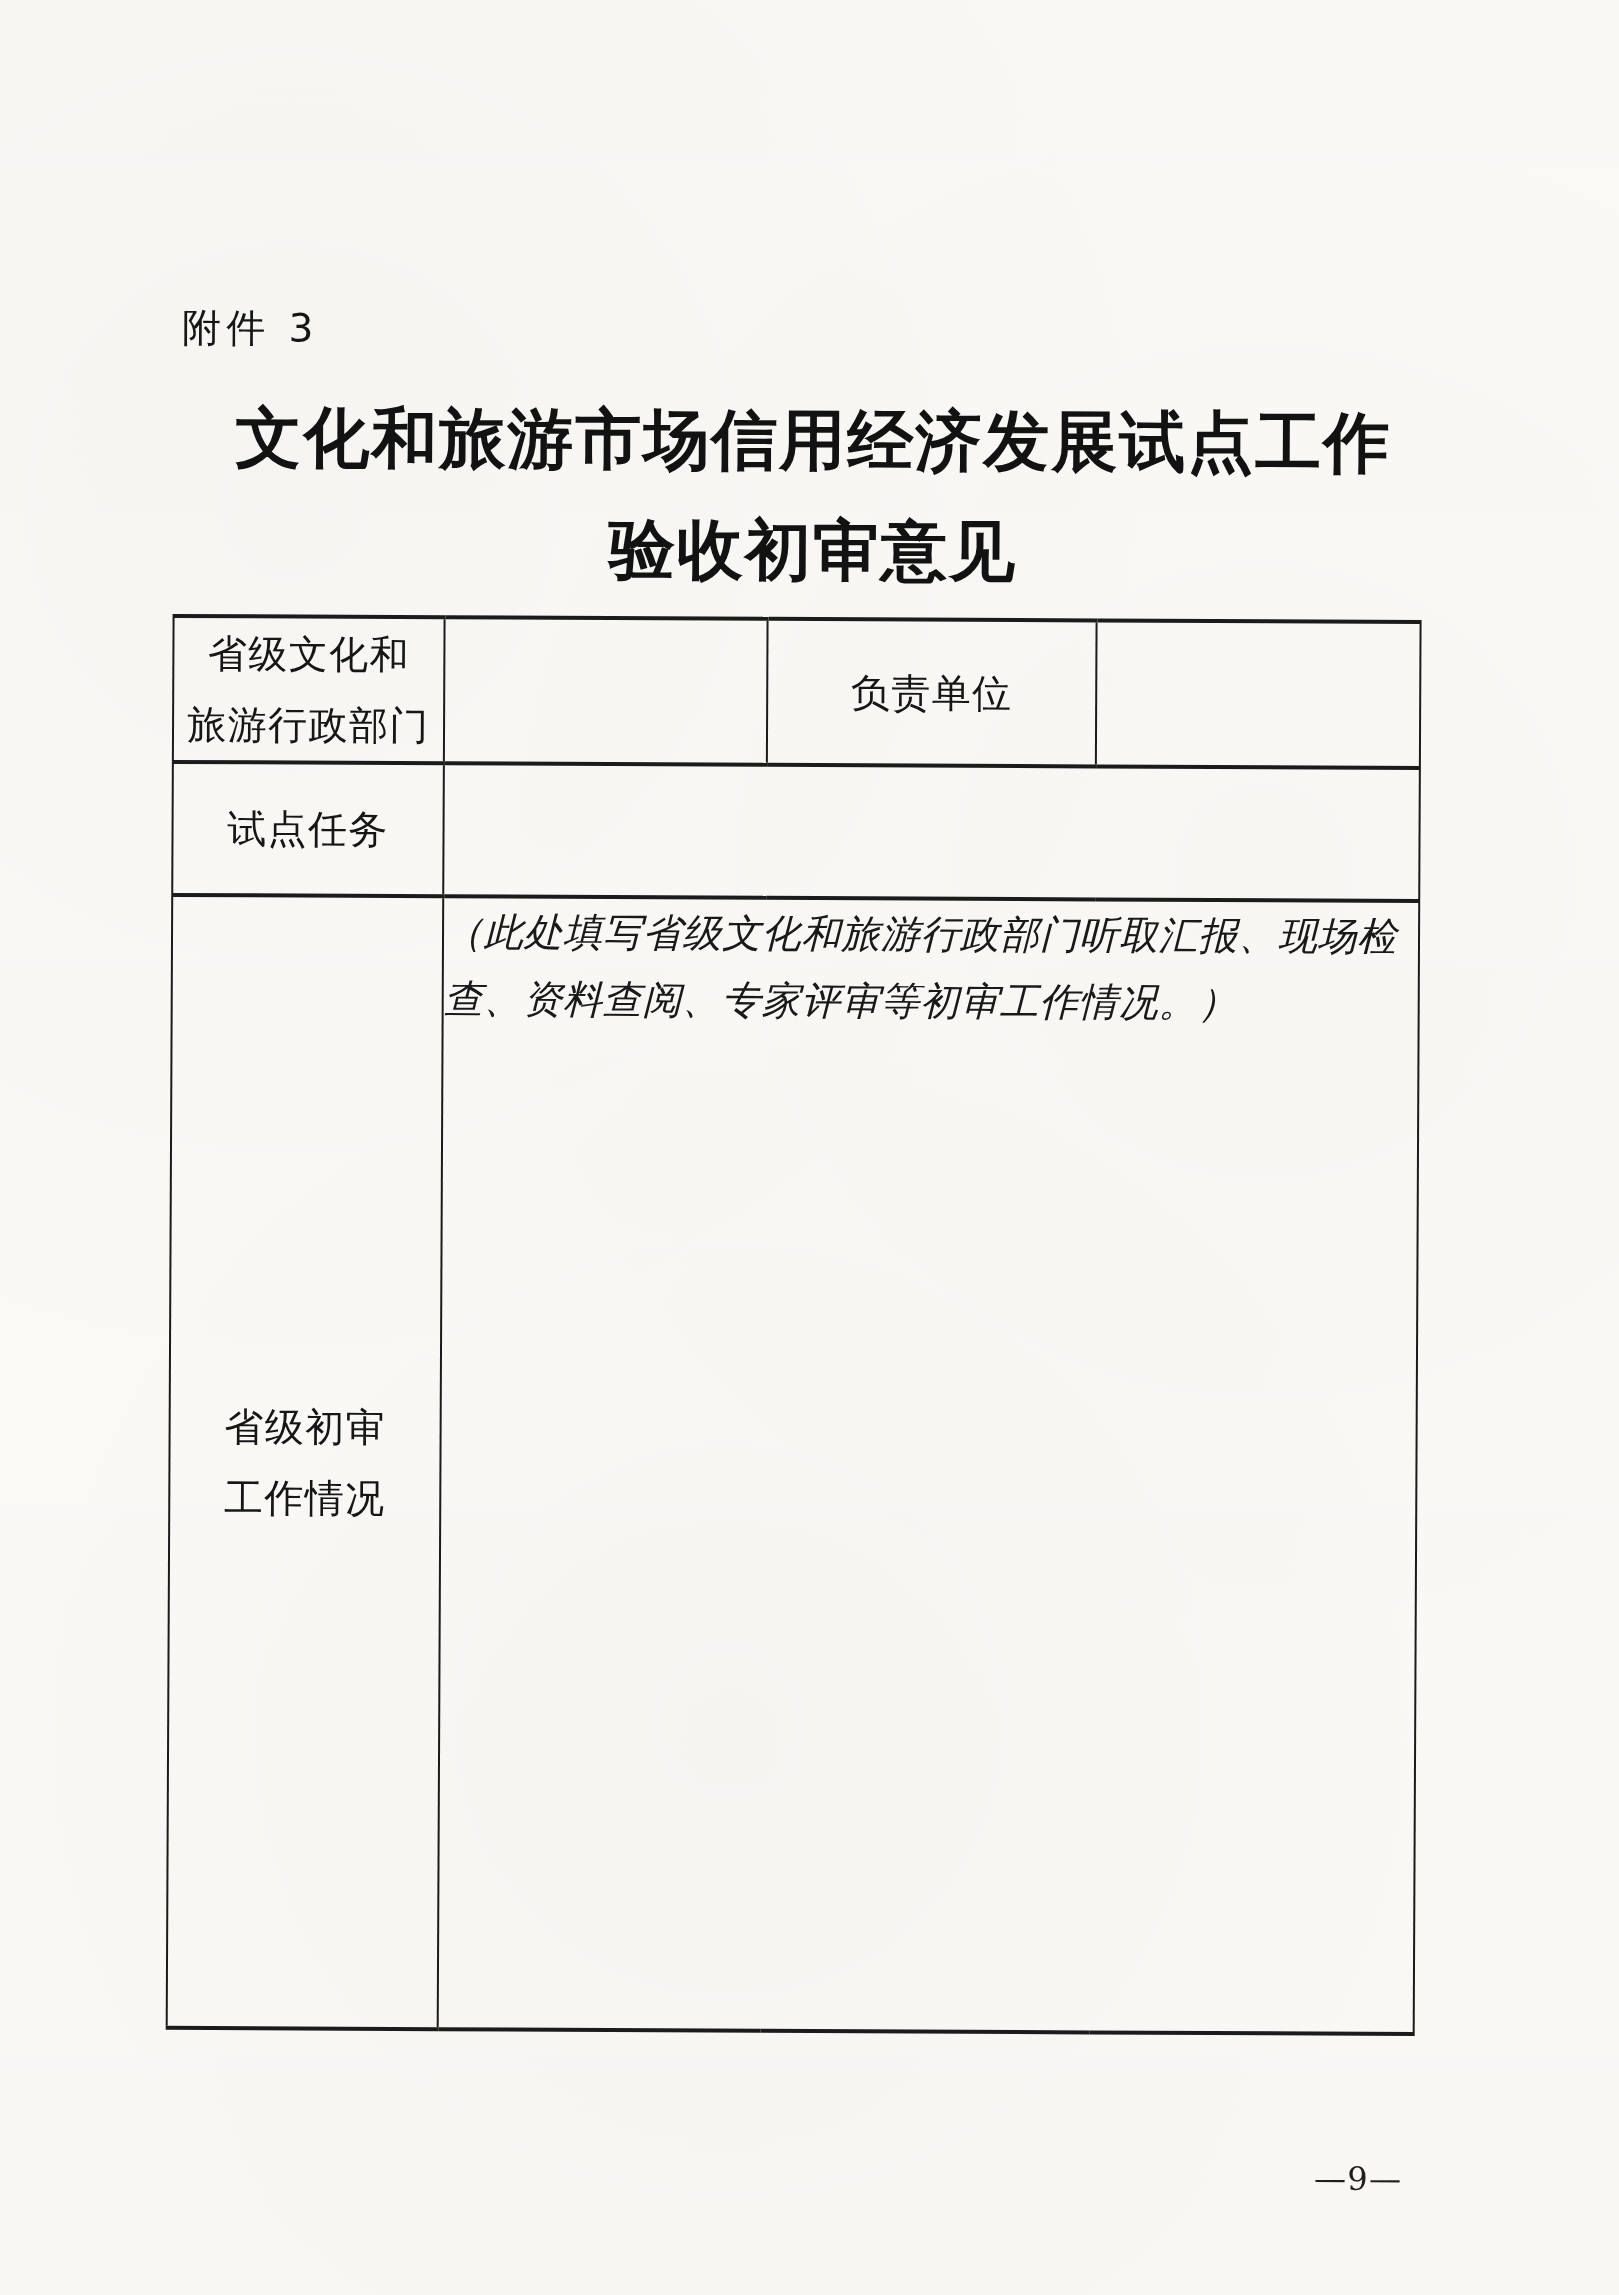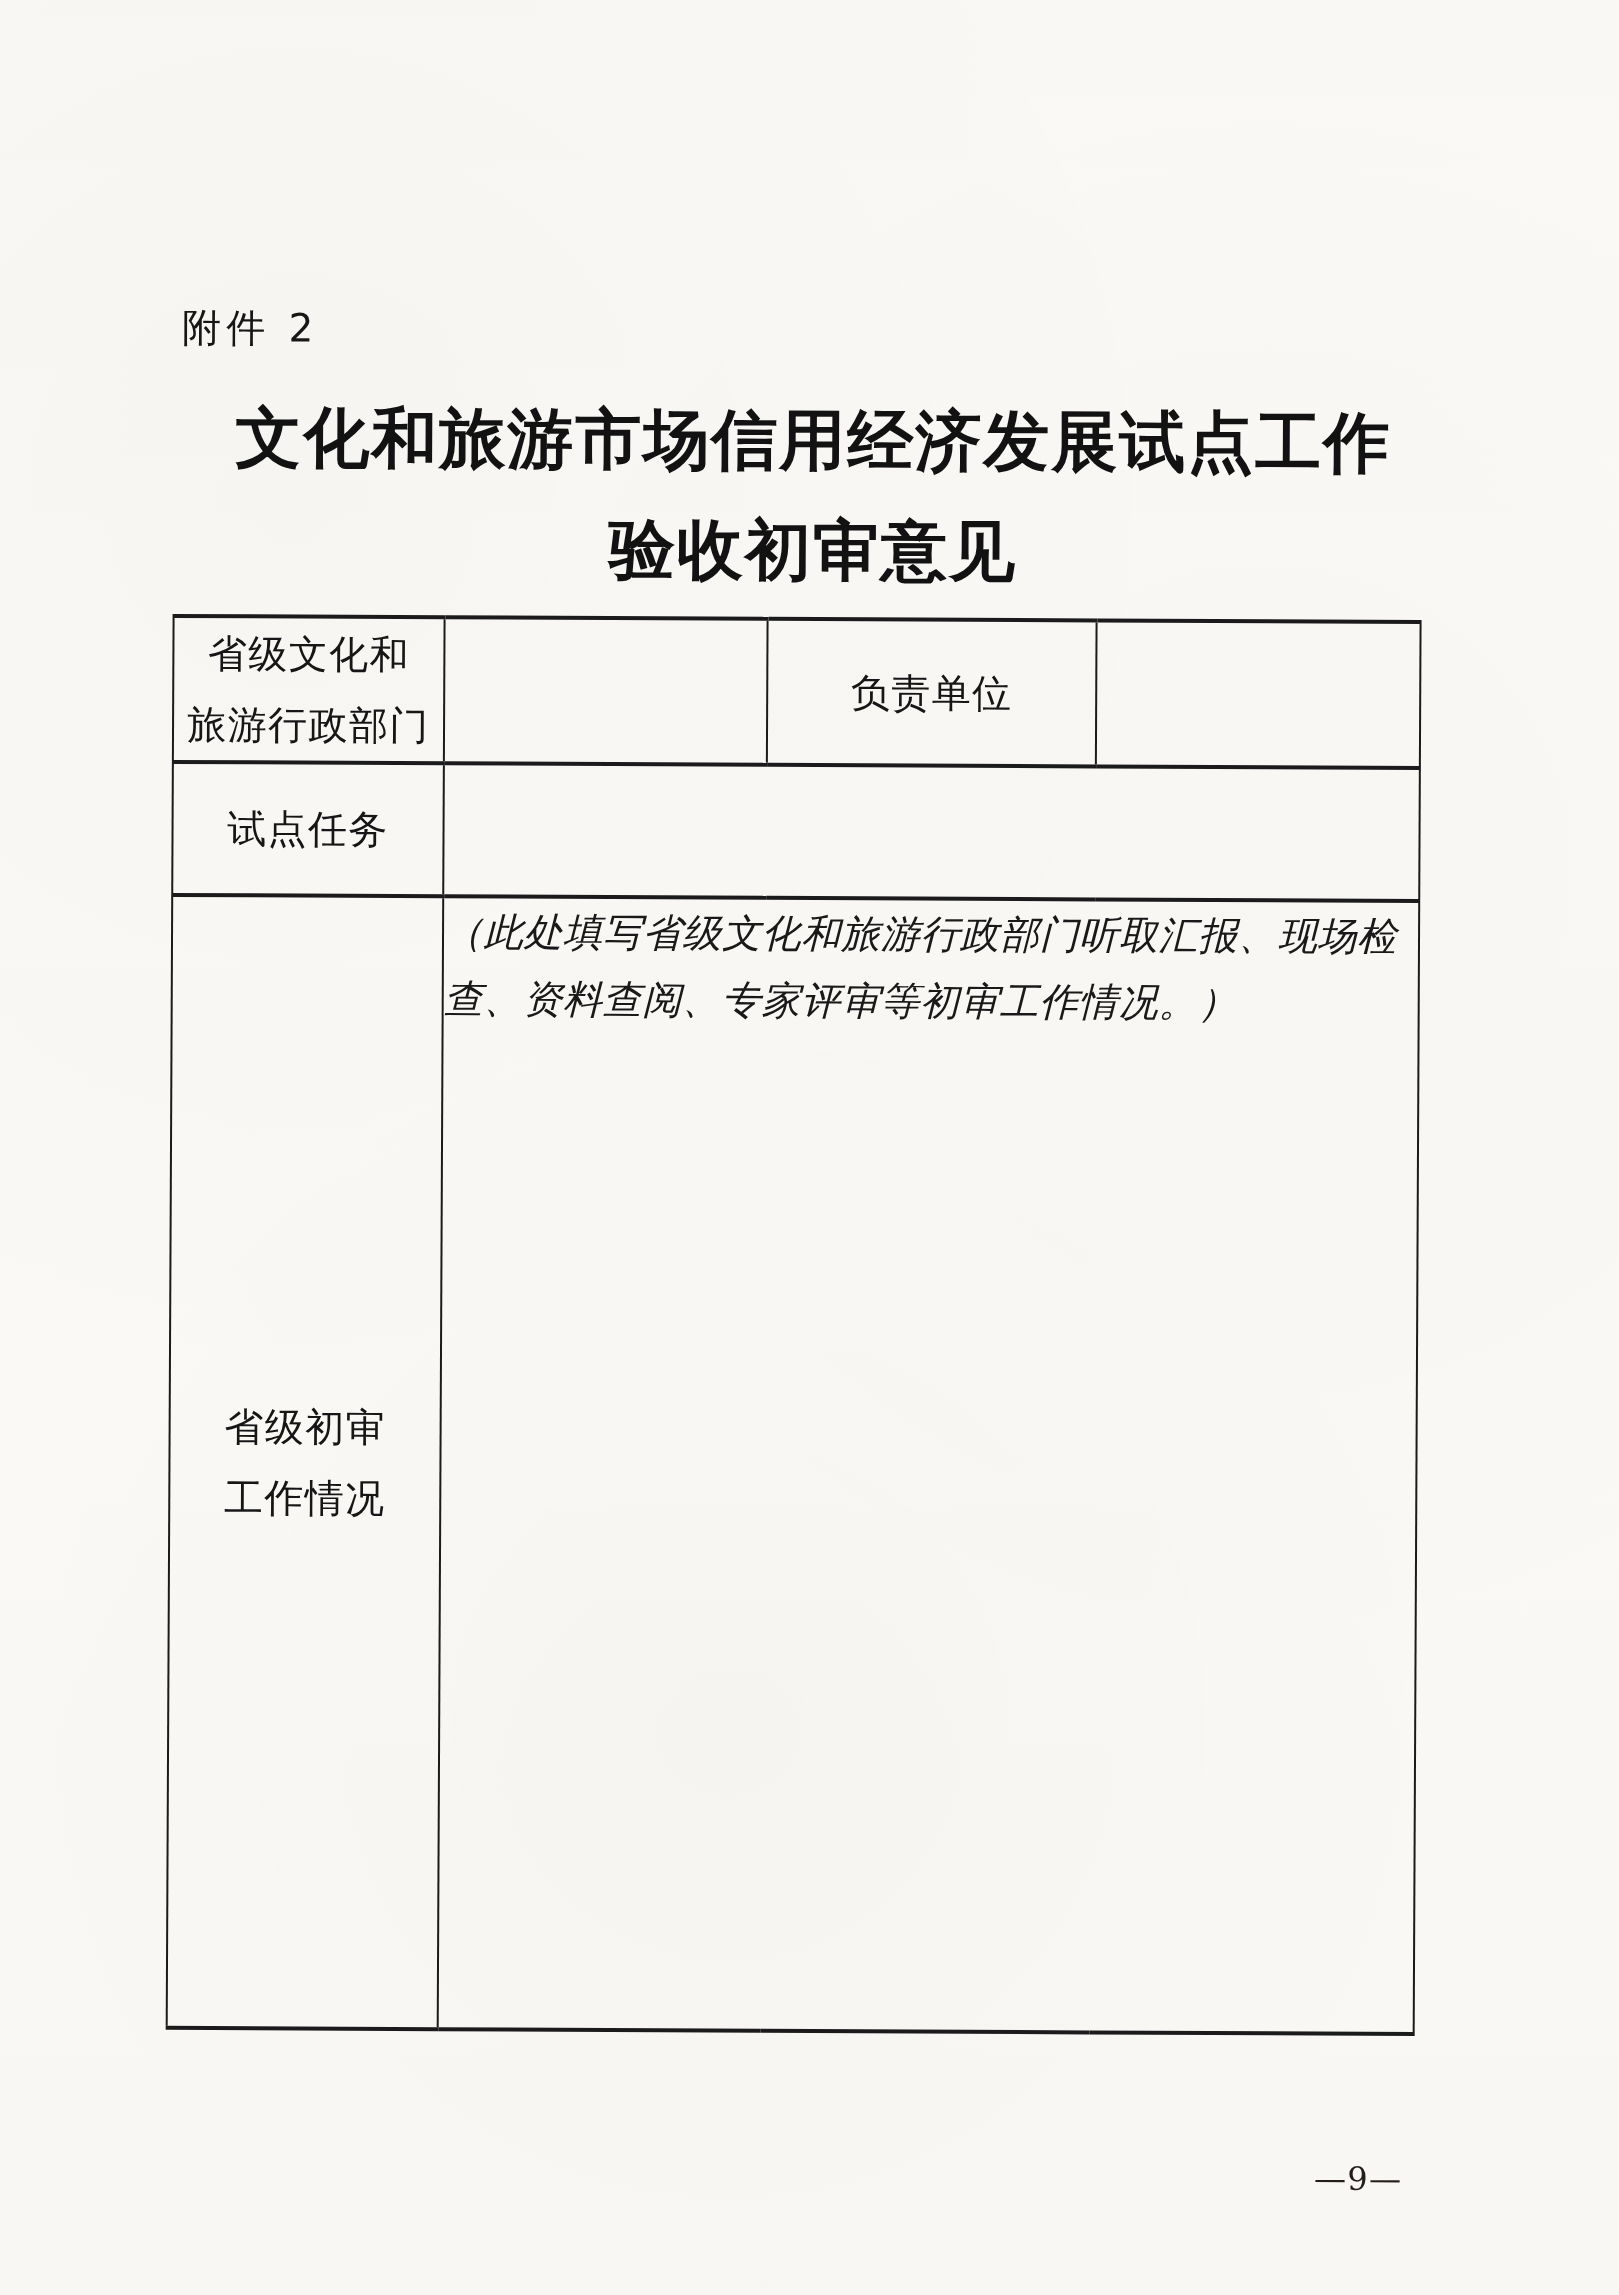--- a/index.html
+++ b/index.html
@@ -85,21 +85,21 @@
     color:#241d1a;
     font-family:"DejaVu Serif","Liberation Serif",serif;
   }
 </style>
 </head>
 <body>
 
 <div class="page">
   <div class="scan">
 
-    <div class="attachment">附件 2</div>
+    <div class="attachment">附件 3</div>
 
     <div class="doc-title">
       <div>文化和旅游市场信用经济发展试点工作</div>
       <div>验收初审意见</div>
     </div>
 
     <table class="doc-table">
       <colgroup>
         <col style="width:271px">
         <col style="width:323px">

